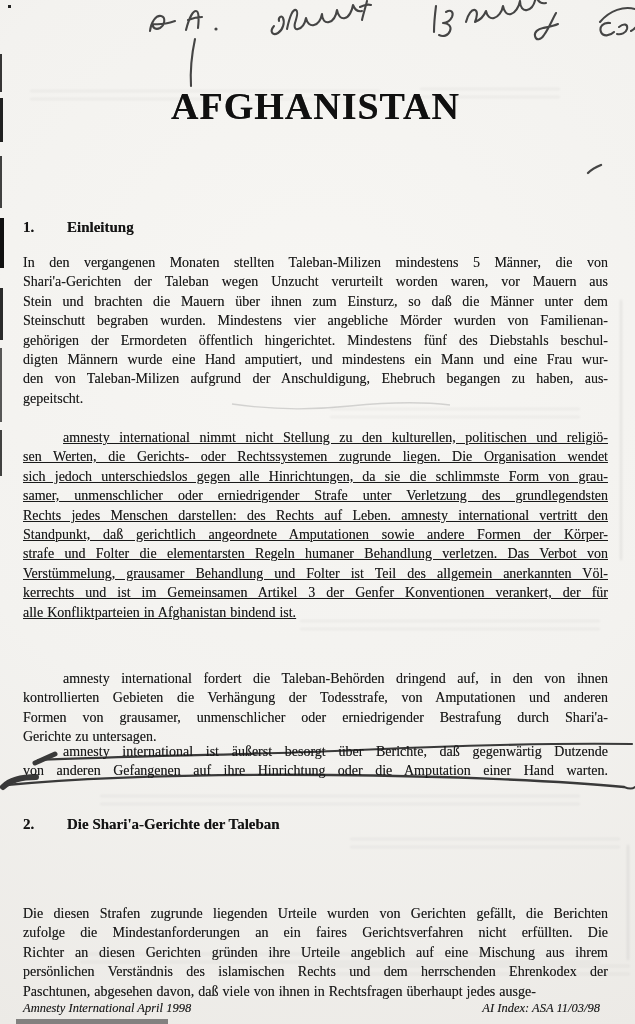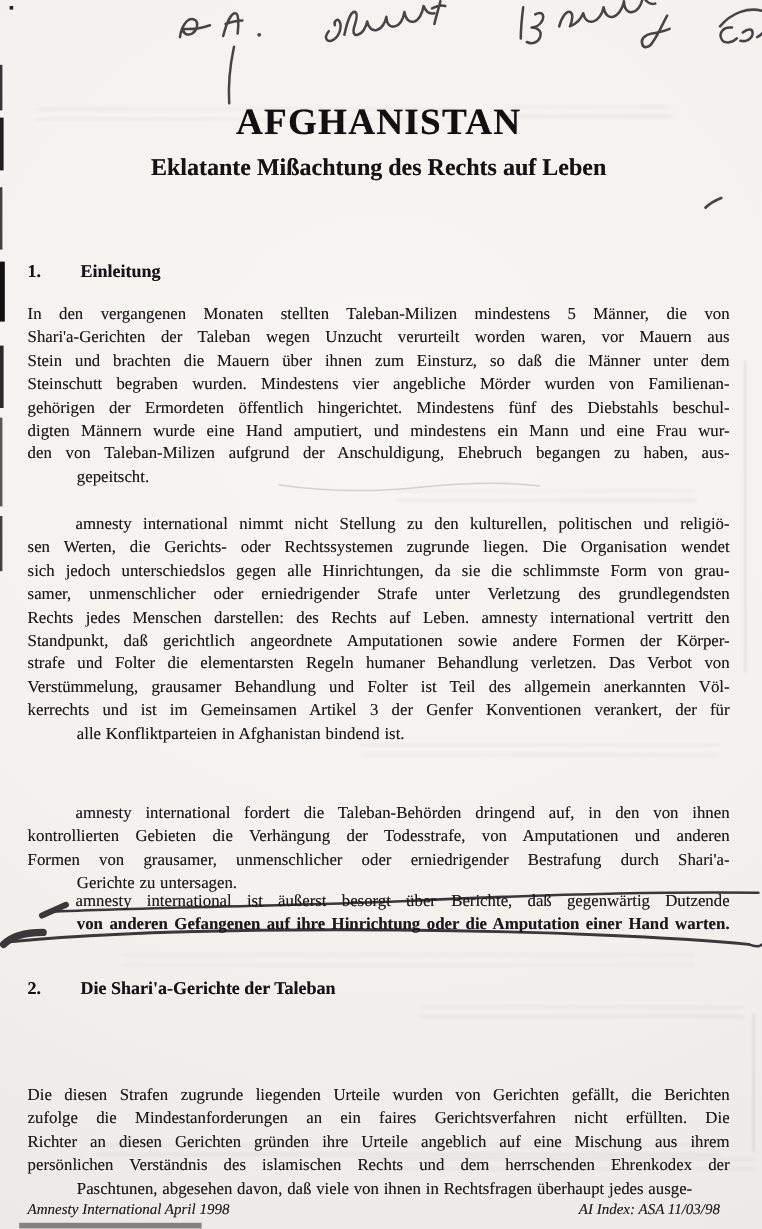--- a/index.html
+++ b/index.html
@@ -8,21 +8,21 @@
     width:635px;height:1024px;
     overflow:hidden;
     background:#f4f3f0;
     background-image:radial-gradient(circle at 50% 32%, #f7f6f3 0%, #f3f2ef 55%, #eceae6 100%);
     font-family:"Liberation Serif","DejaVu Serif",serif;
     color:#1a1a1a;
   }
   svg.overlay{position:absolute;left:0;top:0;pointer-events:none;}
   .doc-title{
     position:absolute;left:23px;top:84px;width:585px;
-    text-align:center;font-weight:bold;font-size:31px;letter-spacing:1px;
+    text-align:center;font-weight:bold;font-size:38px;letter-spacing:1px;
     color:#101010;text-shadow:0 0 .6px rgba(0,0,0,.6);
   }
   .doc-subtitle{
     position:absolute;left:23px;top:126px;width:585px;
     text-align:center;font-weight:bold;font-size:20px;line-height:28px;
     color:#131313;text-shadow:0 0 .5px rgba(0,0,0,.55);
   }
   .heading{
     position:absolute;left:23px;width:585px;
     font-weight:bold;font-size:15px;color:#141414;
@@ -32,25 +32,25 @@
   .heading .hnum{width:44px;flex:0 0 44px;}
   .heading-1{top:219px;}
   .heading-2{top:816px;}
   .para{
     position:absolute;left:23px;width:585px;
     font-size:14px;line-height:19.4px;
     text-shadow:0 0 .45px rgba(20,20,20,.5);
     word-spacing:.5px;
   }
   .tline{text-align:justify;text-align-last:justify;white-space:normal;}
-  .para .tline:last-child{text-align-last:left;margin-left:41px;}
-  .para.justify-last .tline:last-child{text-align-last:justify;font-weight:bold;}
+  .para .tline:last-child{text-align-last:left;}
+  .para.justify-last .tline:last-child{text-align-last:justify;}
   .para.indent .tline:first-child{padding-left:40px;}
   .para-1{top:253px;}
-  .para-2{top:428px;}
+  .para-2{top:428px;text-decoration:underline;}
   .para-3{top:669px;}
   .para-4{top:742px;}
   .para-5{top:904px;}
   .footer{
     position:absolute;left:23px;top:1001px;width:577px;
     display:flex;justify-content:space-between;
     font-style:italic;font-size:12.5px;color:#222;
     text-shadow:0 0 .4px rgba(0,0,0,.45);
     gap:20px;
   }
@@ -111,21 +111,20 @@
       <path d="M35,763 L55,754" stroke-width="5"></path>
       <path d="M38,760 C130,756 240,755 335,751 C440,746 555,743 632,744" stroke-width="2.2"></path>
       <path d="M3,787 C10,780 22,777 36,777" stroke-width="6"></path>
       <path d="M6,785 C90,777 210,774 330,775 C450,776 565,781 624,787" stroke-width="2.4"></path>
       <path d="M624,787 c5,2 9,2 11,0" stroke-width="2"></path>
     </g>
   </svg>
 
   <div class="doc-title">AFGHANISTAN</div>
   <div class="doc-subtitle">
-    <div>Eklatante Mißachtung des Rechts auf Leben</div>
   </div>
 
   <div class="heading heading-1">
     <span class="hnum">1.</span>
     <span>Einleitung</span>
   </div>
 
   <div class="para para-1">
       <div class="tline">In den vergangenen Monaten stellten Taleban-Milizen mindestens 5 Männer, die von</div>
       <div class="tline">Shari'a-Gerichten der Taleban wegen Unzucht verurteilt worden waren, vor Mauern aus</div>

